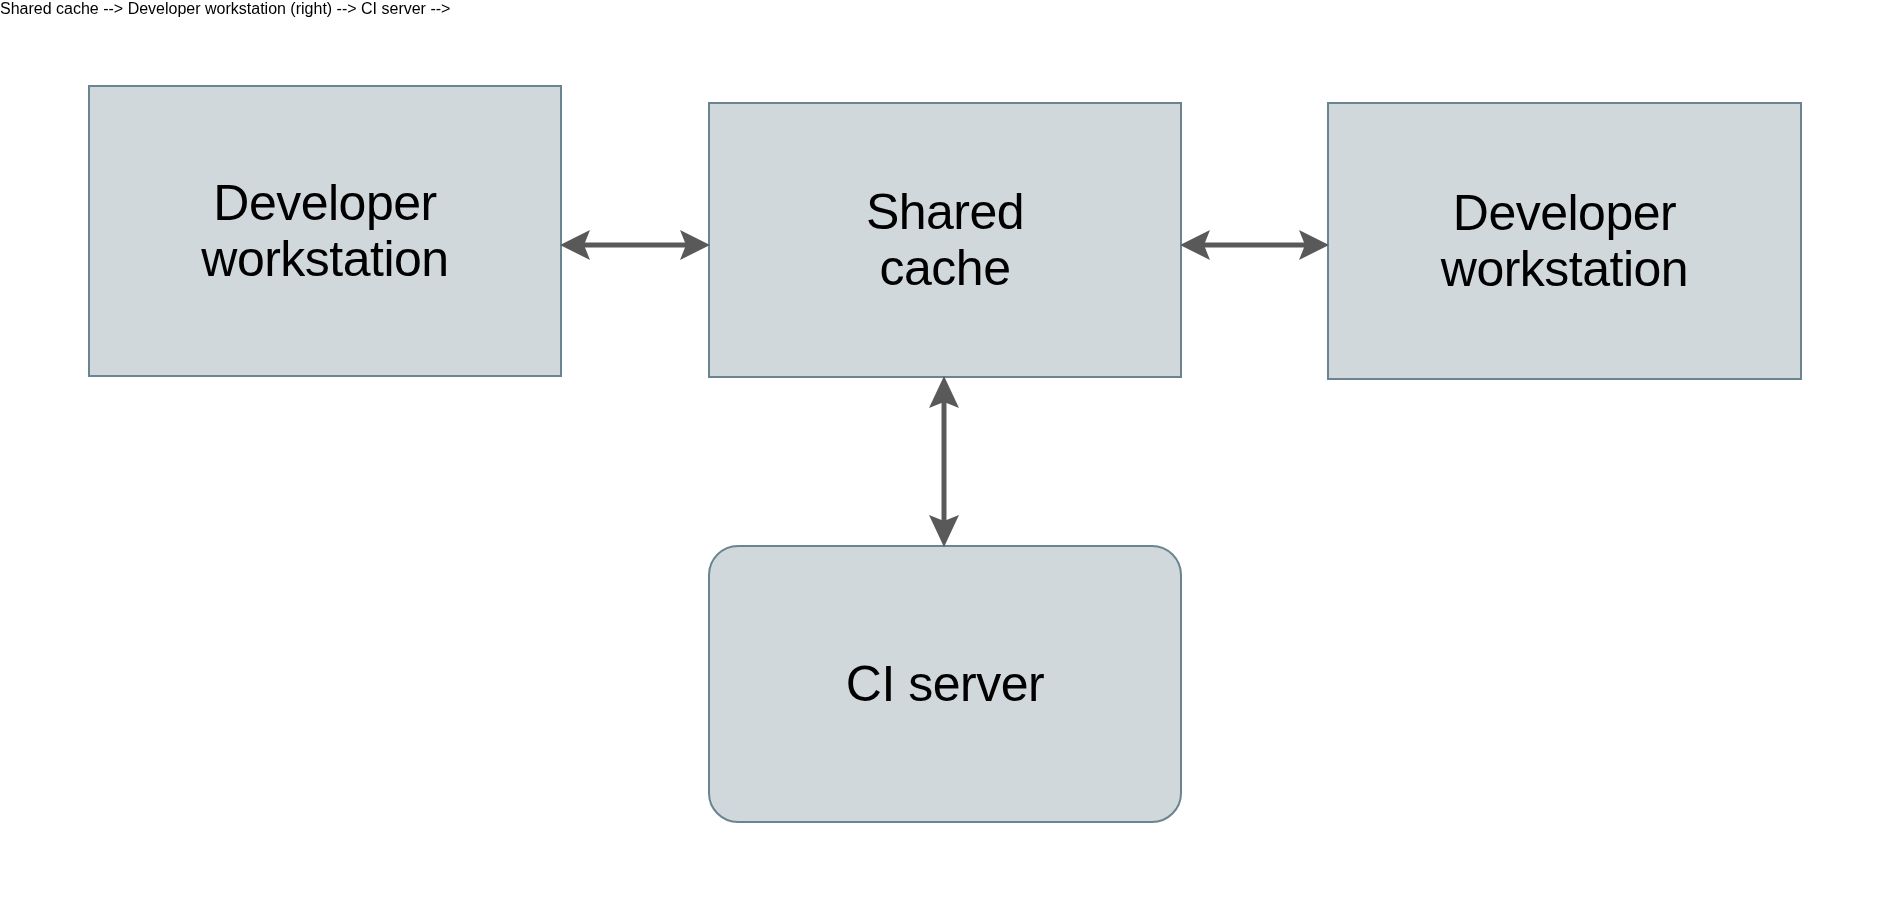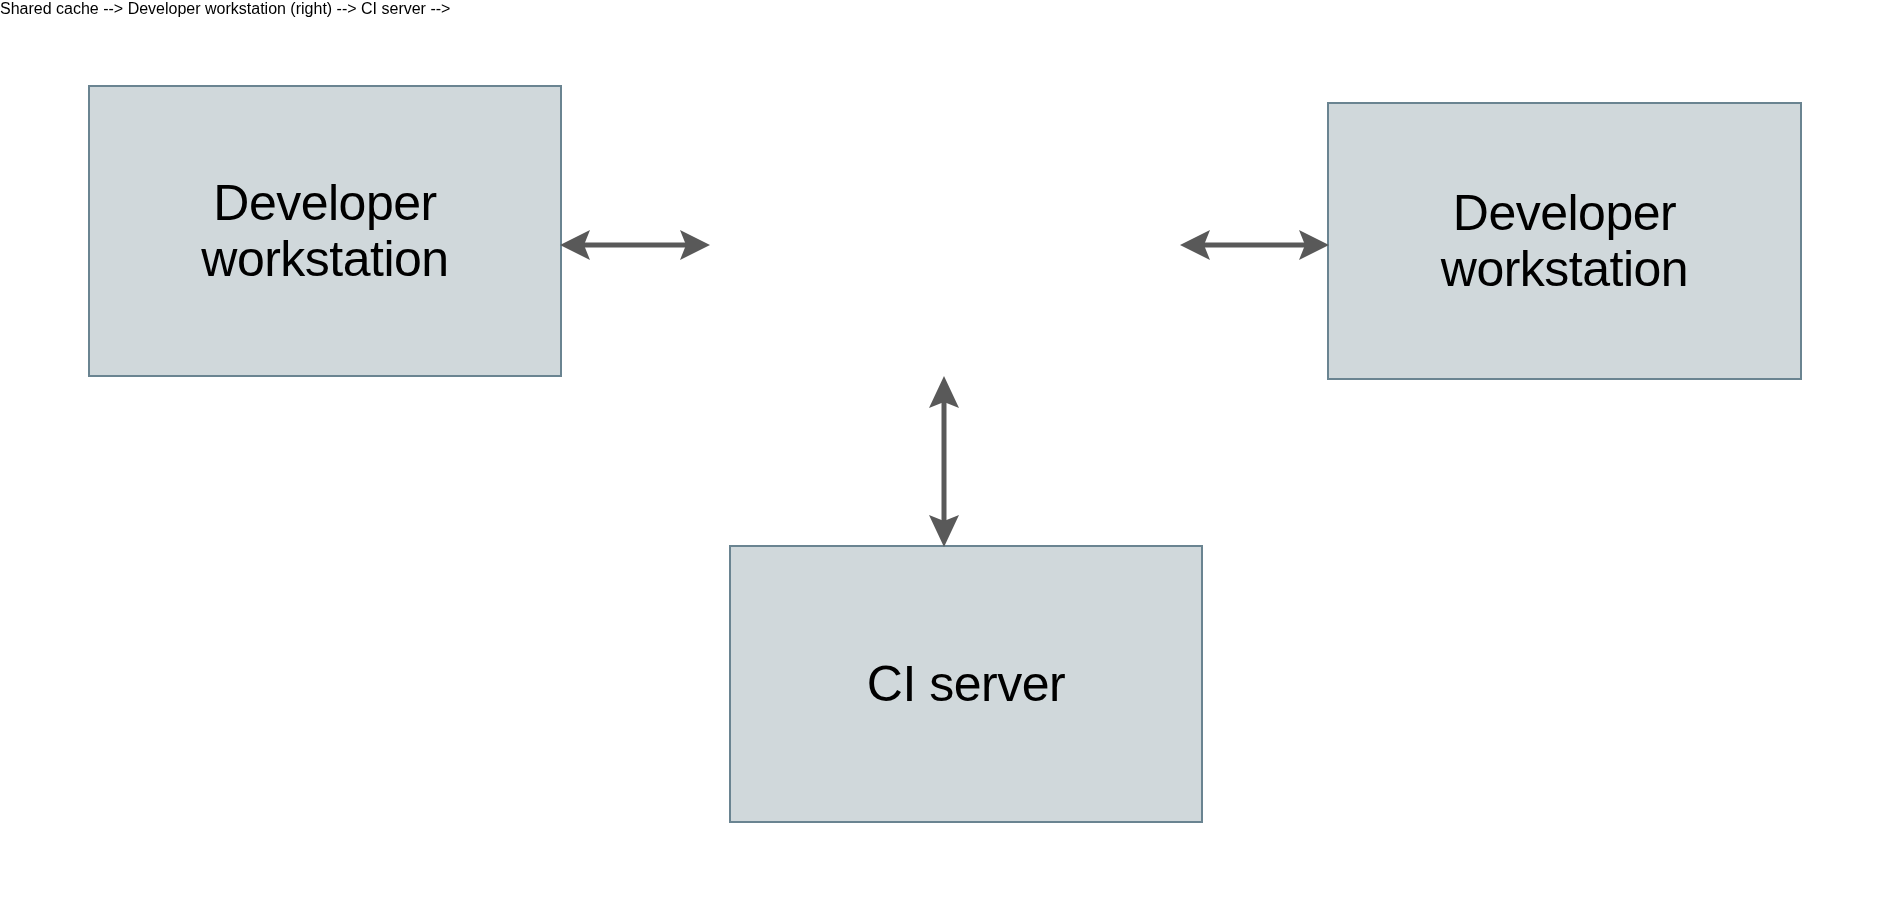--- a/index.html
+++ b/index.html
@@ -67,27 +67,31 @@
 <body>
 
 <div id="canvas" style="--page-bg: #ffffff; width: 1900px; height: 922px;">
 
   
   <div class="node" id="node-dev-left" style="left: 88px; top: 85px; width: 474px; height: 292px; background: rgb(208, 216, 219); border-color: rgb(106, 132, 145);">
     <span class="node-label" style="color: rgb(0, 0, 0);">Developer
 workstation</span>
   </div>
 
+  <div class="node" id="node-cache" style="left: 708px; top: 102px; width: 474px; height: 276px; background: rgb(208, 216, 219); border-color: rgb(106, 132, 145);">
+    <span class="node-label" style="color: rgb(0, 0, 0);">Shared
+cache</span>
+  </div>
 
   <div class="node" id="node-dev-right" style="left: 1327px; top: 102px; width: 475px; height: 278px; background: rgb(208, 216, 219); border-color: rgb(106, 132, 145);">
     <span class="node-label" style="color: rgb(0, 0, 0);">Developer
 workstation</span>
   </div>
 
-  <div class="node" id="node-ci" style="left: 729px; top: 545px; width: 474px; height: 278px; background: rgb(208, 216, 219); border-color: rgb(106, 132, 145);">
+  <div class="node" id="node-ci" style="left: 708px; top: 545px; width: 474px; height: 278px; background: rgb(208, 216, 219); border-color: rgb(106, 132, 145); border-radius: 30px;">
     <span class="node-label" style="color: rgb(0, 0, 0);">CI server</span>
   </div>
 
   
 
     Shared cache --&gt;
   <div class="connector" id="conn-left-cache">
     <svg width="150" height="46" viewBox="0 0 150 46">
       <line x1="24" y1="23" x2="126" y2="23" stroke="#595959" stroke-width="5" stroke-linecap="butt"></line>
       <path d="M 0 23 L 30 8 L 24 23 L 30 38 Z" fill="#595959"></path>

